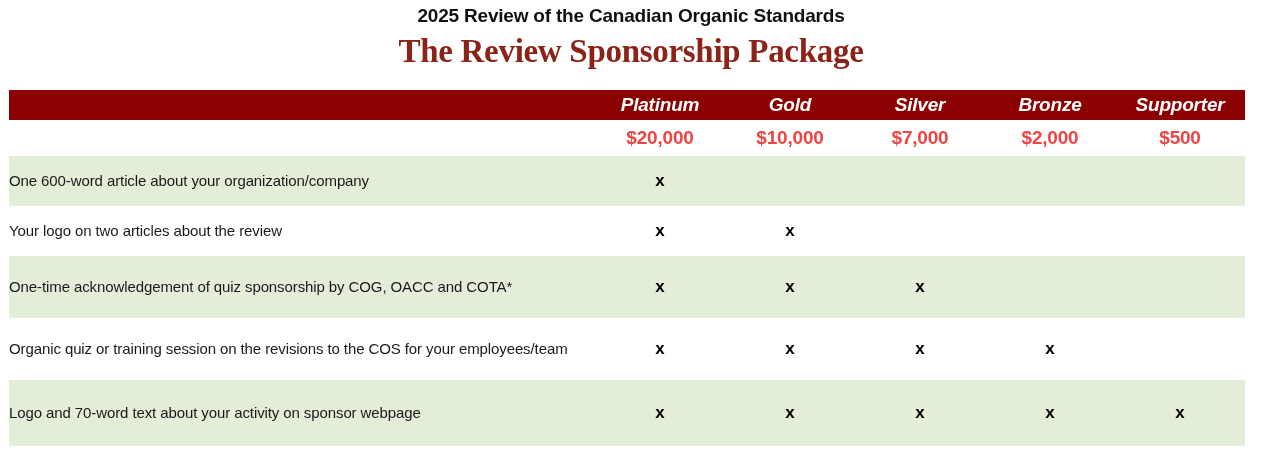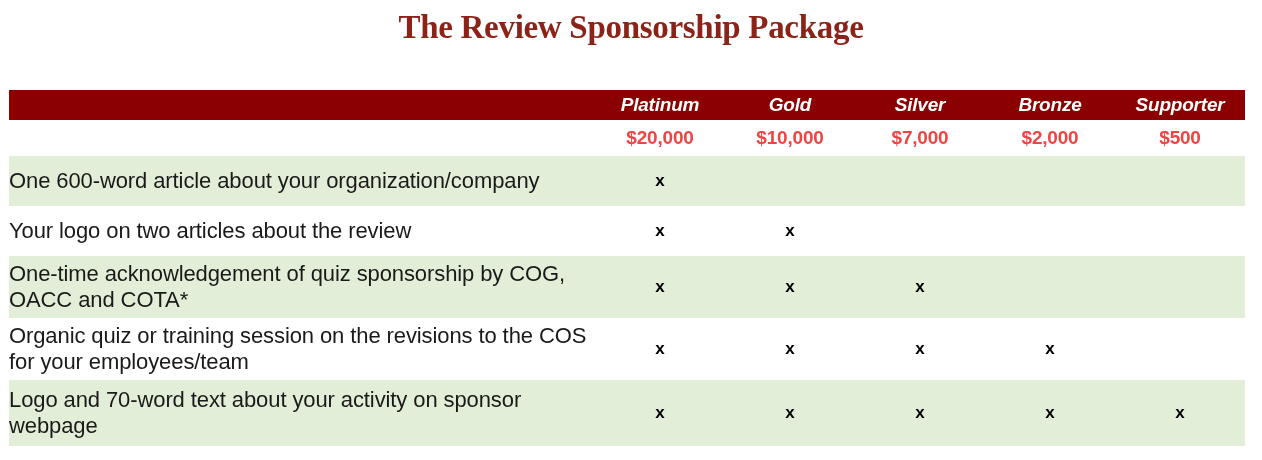--- a/index.html
+++ b/index.html
@@ -98,21 +98,21 @@
 
   
   tr.body-row td {
     padding: 0;
     vertical-align: middle;
   }
   tr.body-row.shade td { background: #E3EED9; }
   tr.body-row.plain td { background: #ffffff; }
 
   td.desc {
-    font-size: 22px;
+    font-size: 15px;
     line-height: 26px;
     color: #1a1a1a;
     text-align: left;
     padding: 6px 8px 6px 6px;
     letter-spacing: -0.1px;
     margin-top: 12px;
   }
   td.mark {
     font-size: 17px;
     font-weight: bold;
@@ -125,20 +125,21 @@
   tr.r3 td { height: 62px; }
   tr.r4 td { height: 62px; }
   tr.r5 td { height: 66px; }
 </style>
 </head>
 <body>
 
 <div class="page">
 
   <div class="title-block">
+    <p class="subtitle">2025 Review of the Canadian Organic Standards</p>
     <p class="main-title">The Review Sponsorship Package</p>
   </div>
 
   <div class="table-wrap">
     <table class="pkg">
       <colgroup>
         <col class="c-desc">
         <col class="c-tier">
           <col class="c-tier">
           <col class="c-tier">

